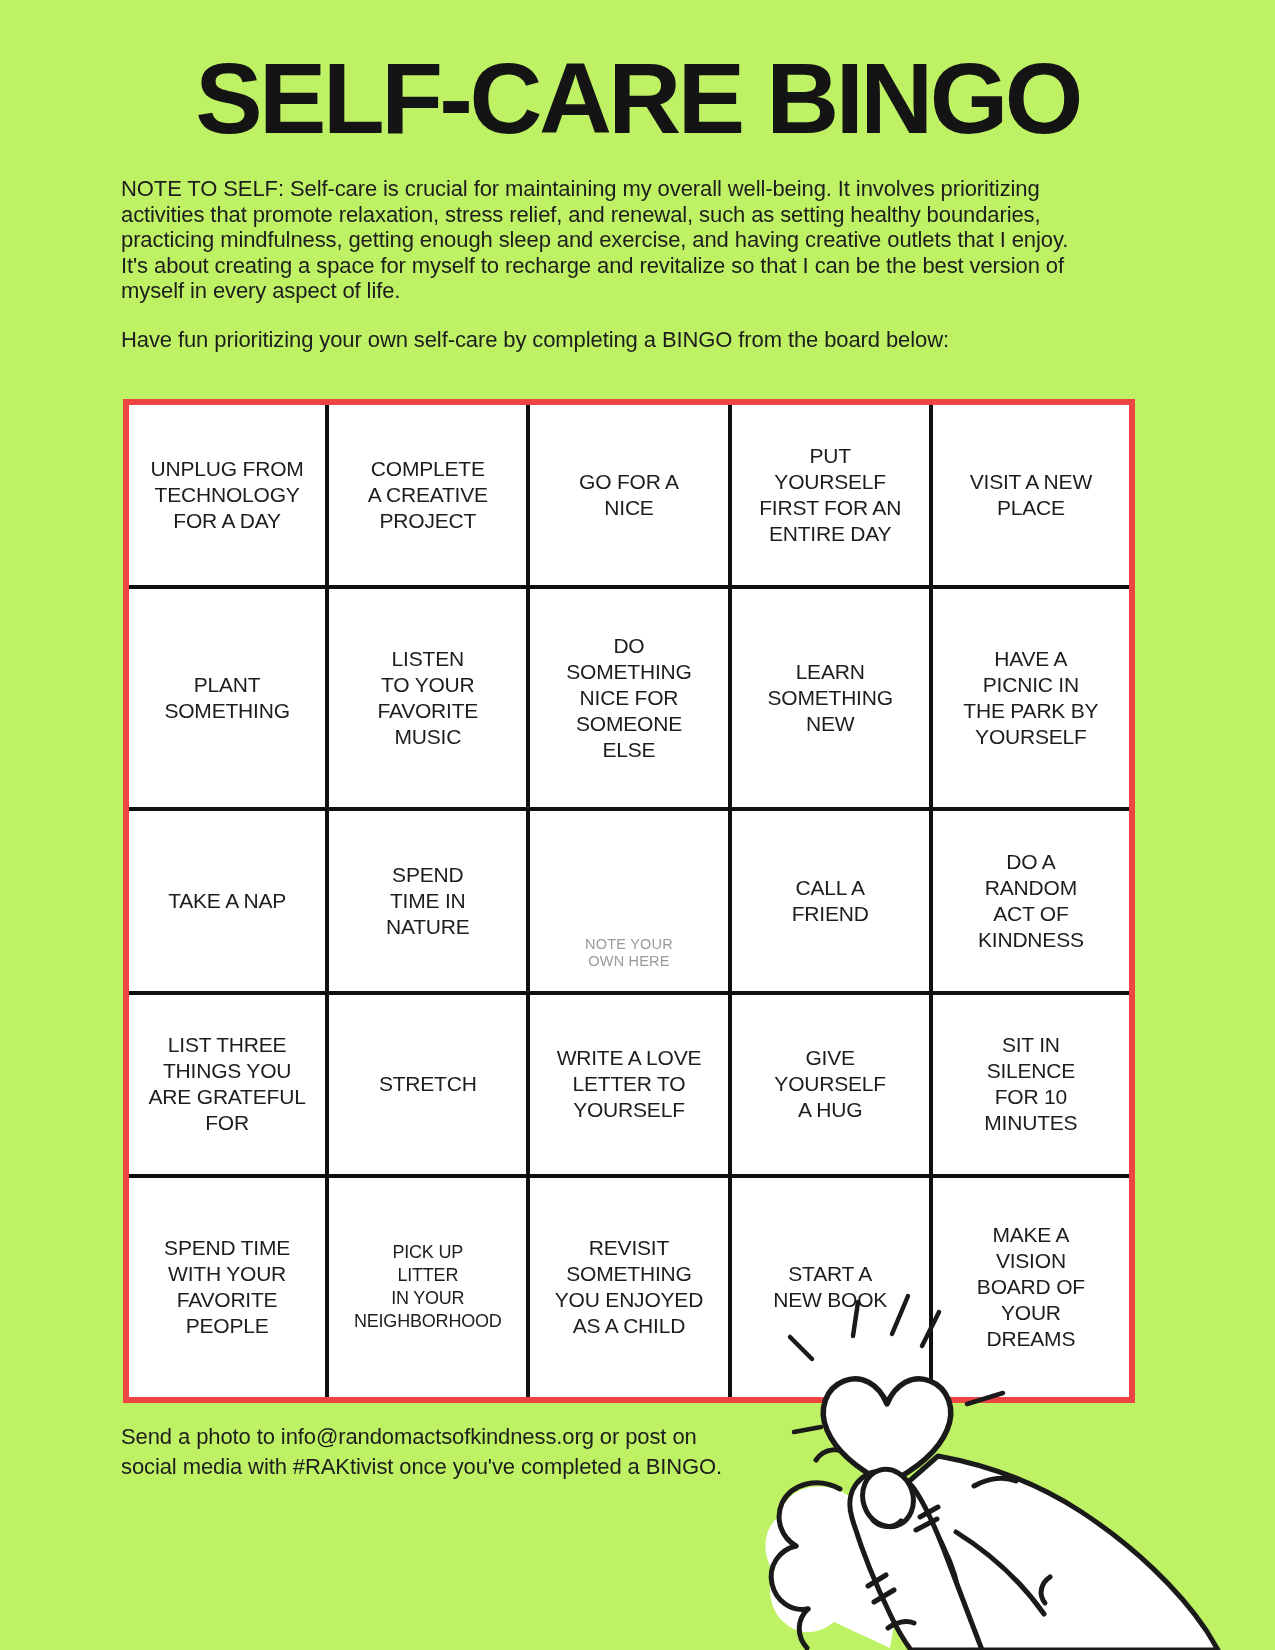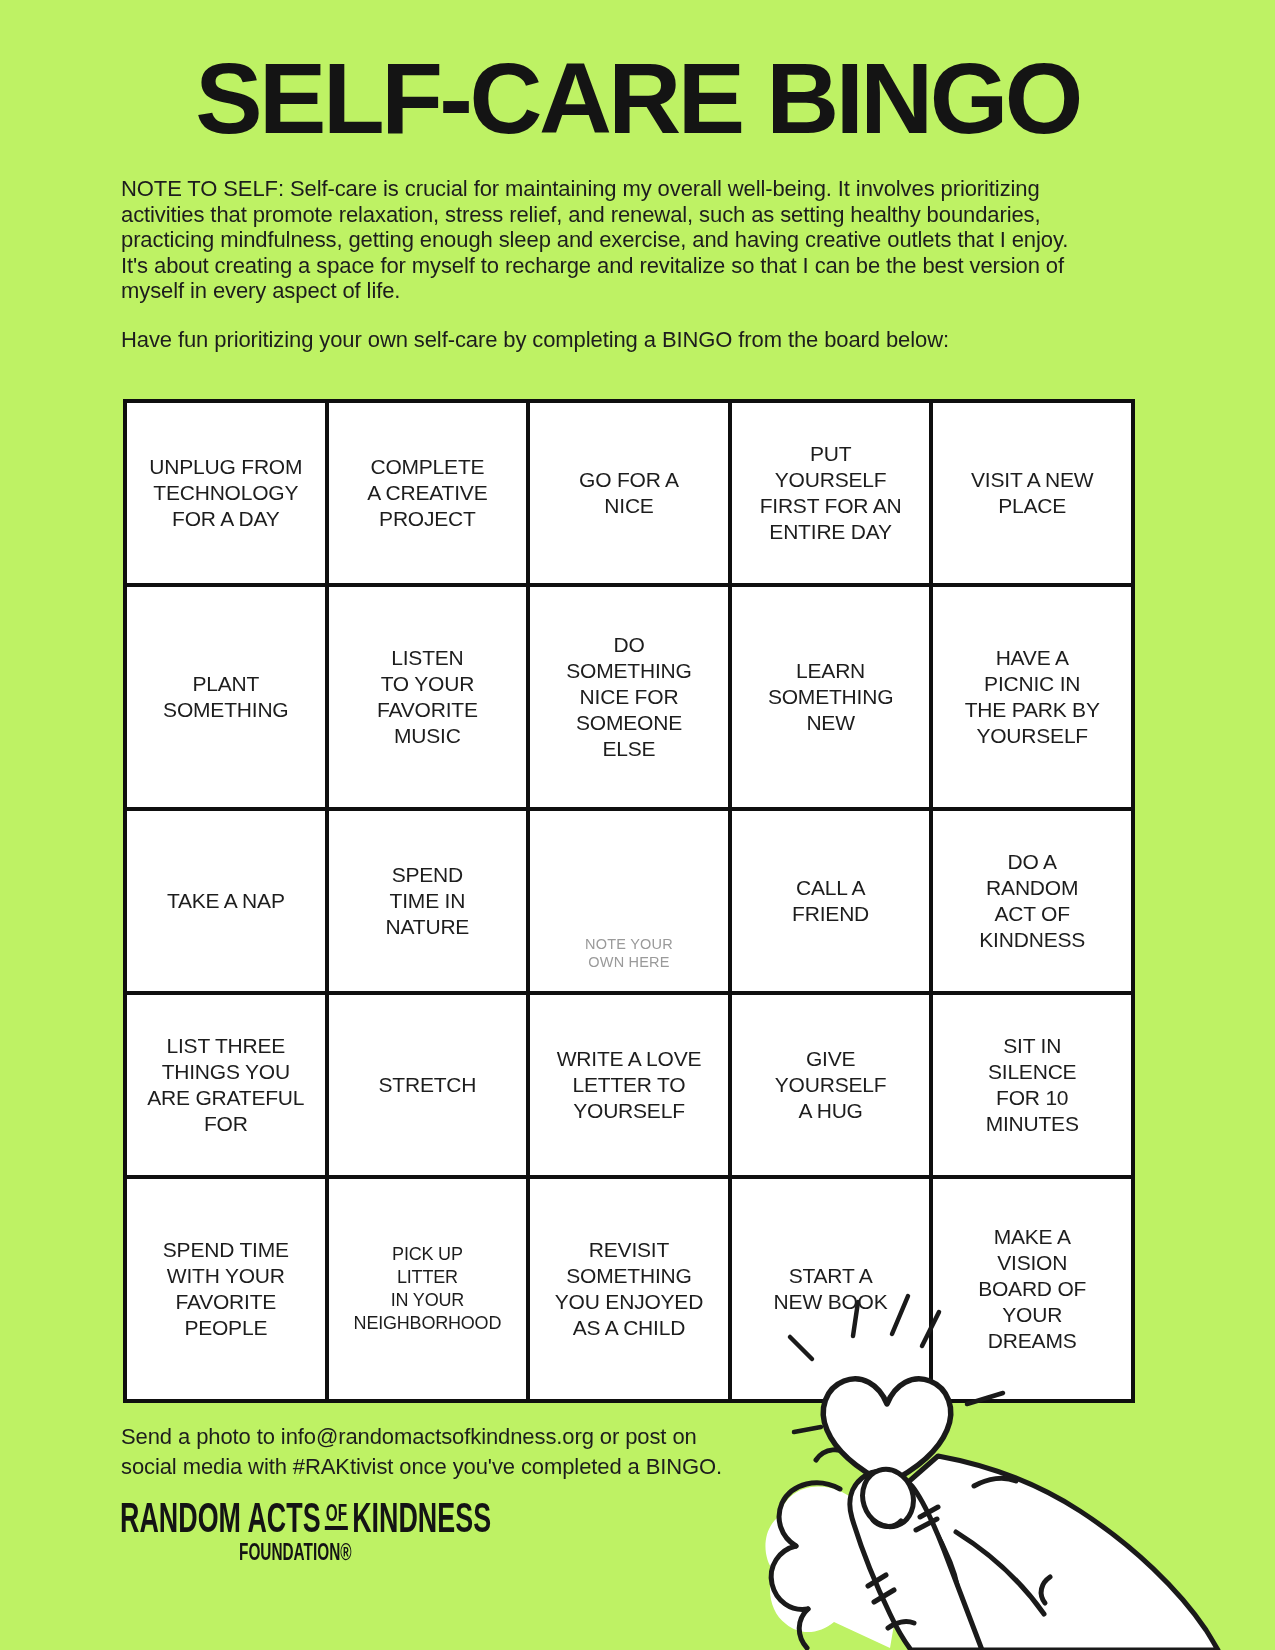--- a/index.html
+++ b/index.html
@@ -17,21 +17,21 @@
     position:absolute;left:121px;top:176px;width:970px;
     font-size:22px;line-height:25.6px;letter-spacing:-0.1px;
   }
   .instruction{
     position:absolute;left:121px;top:327px;width:1050px;
     font-size:22px;letter-spacing:-0.1px;
   }
   table.grid{
     position:absolute;left:123px;top:399px;width:1012px;height:1004px;
     border-collapse:collapse;table-layout:fixed;
-    border:4px solid #ef4444;
+    border:6px solid #ef4444;
   }
   table.grid td{
     border:4.5px solid #0f0f0f;background:#fff;
     text-align:center;vertical-align:middle;
     font-size:21px;line-height:26px;letter-spacing:-0.2px;
     padding:6px;position:relative;color:#1d1d1d;
   }
   table.grid td.small{font-size:18px;line-height:23px;text-align:center;}
   .cell-placeholder{
     position:absolute;left:0;right:0;bottom:20px;
@@ -301,19 +301,15 @@
         <path d="M 219,32 L 202,66"></path>
         <path d="M 70,57 L 92,79"></path>
         <path d="M 74,152 L 101,147"></path>
         <path d="M 247,124 L 283,113"></path>
       </g>
     </g>
   </svg>
 
   <div class="share">Send a photo to info@randomactsofkindness.org or post on social media with #RAKtivist once you've completed a BINGO.</div>
 
-  <div class="logo">
-    <span class="logo-main"><span>RANDOM ACTS</span><span class="logo-of">OF</span><span>KINDNESS</span></span>
-    <span class="logo-sub"><span class="logo-sub-inner">FOUNDATION®</span></span>
-  </div>
 
 
 </div>
 
 </body></html>

